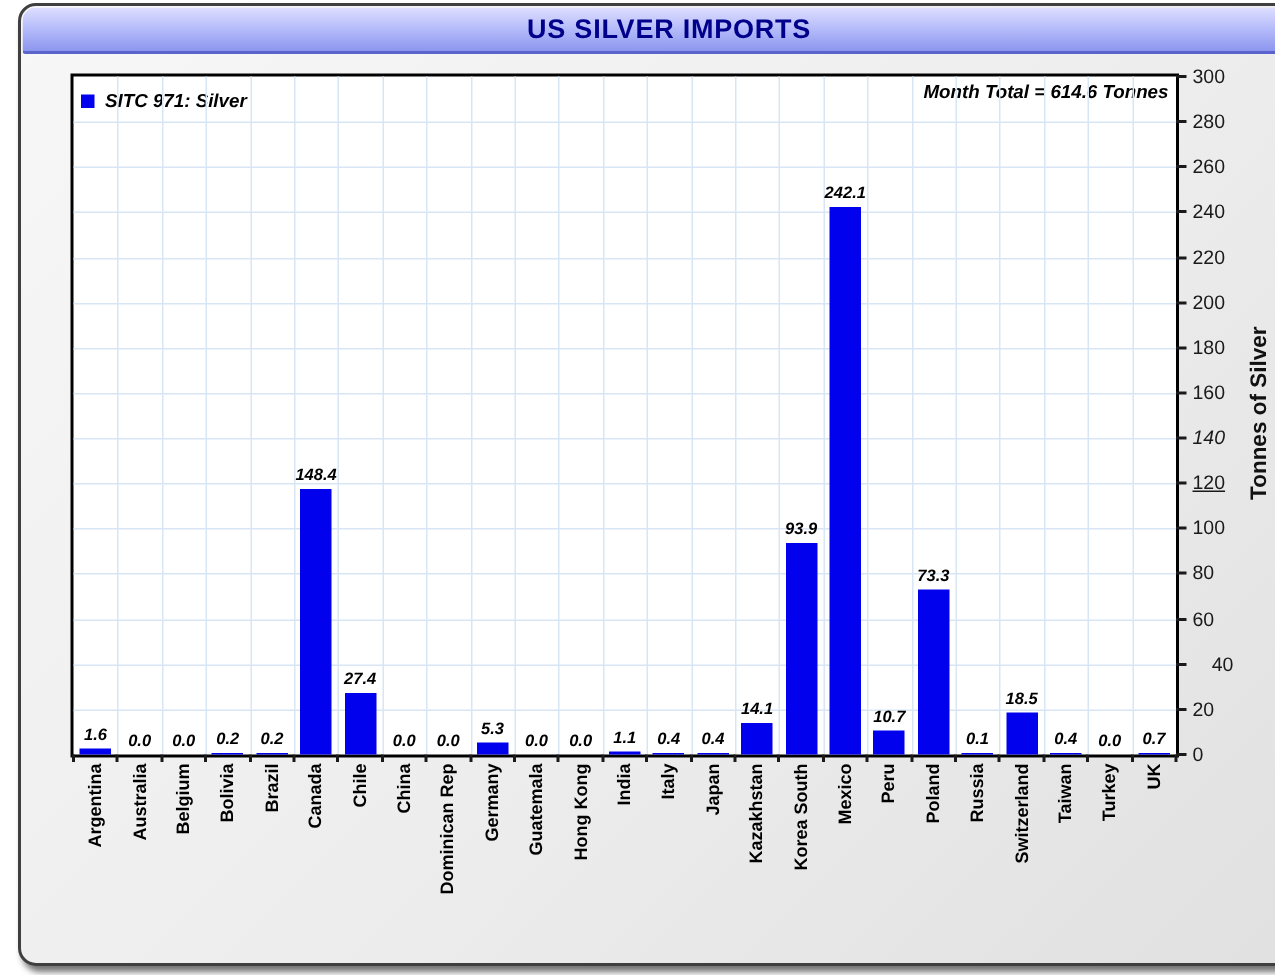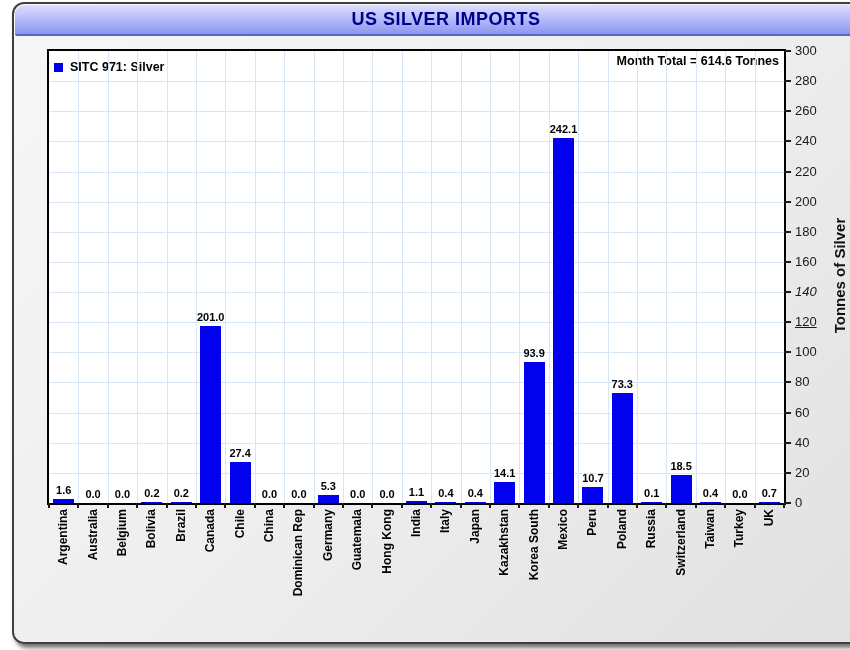--- a/index.html
+++ b/index.html
@@ -11,21 +11,21 @@
   #titlebar{position:absolute;left:1px;top:1px;right:1px;height:29px;
             border-bottom:2px solid #5a64cc;border-radius:9px 9px 2px 2px;
             background:linear-gradient(#dedeff 0%,#b8befa 45%,#8c96ee 100%);
             display:flex;align-items:center;justify-content:center;}
   #main-title{font-size:18px;font-weight:bold;color:#00008b;letter-spacing:.5px;}
   #subtitle-row{position:absolute;left:0;top:32px;width:100%;height:16px;}
   #period{position:absolute;left:63px;top:0;font-size:14px;font-weight:bold;color:#000;}
   #subtitle{position:absolute;left:0;top:0;width:100%;text-align:center;
             font-size:14px;font-weight:bold;color:#000;}
   #plot{position:absolute;left:33px;top:45px;width:735px;height:452px;
-        background:#ffffff;border:2px solid #000;}
+        background:#ffffff;border:2px solid #000;font-style:italic;}
   .hgrid{position:absolute;left:0;width:100%;height:1px;background:#d7e5f5;}
   .vgrid{position:absolute;top:0;height:100%;width:1px;background:#d7e5f5;}
   .bar{position:absolute;background:#0101ee;}
   .bar-label{position:absolute;width:40px;text-align:center;
              font-size:11px;font-weight:bold;color:#000;}
   #legend{position:absolute;left:5px;top:9px;display:flex;align-items:center;gap:7px;}
   #legend-swatch{width:9px;height:9px;background:#0101ee;}
   #legend-label{font-size:12.5px;font-weight:bold;color:#000;}
   #month-total{position:absolute;right:5px;top:3px;font-size:12.5px;font-weight:bold;color:#000;}
   .ytick{position:absolute;left:770px;width:7px;height:2px;background:#1a1a1a;}
@@ -97,21 +97,21 @@
         <div class="vgrid" style="left: 705.6px;"></div>
         <div class="bar" style="left: 4.2px; width: 21px; top: 448px; height: 4px;"></div>
         <div class="bar-label" style="left: -5.3px; top: 433px;">1.6</div>
         <div class="bar-label" style="left: 24.1px; top: 437px;">0.0</div>
         <div class="bar-label" style="left: 53.5px; top: 437px;">0.0</div>
         <div class="bar" style="left: 92.4px; width: 21px; top: 451px; height: 1px;"></div>
         <div class="bar-label" style="left: 82.9px; top: 436px;">0.2</div>
         <div class="bar" style="left: 121.8px; width: 21px; top: 451px; height: 1px;"></div>
         <div class="bar-label" style="left: 112.3px; top: 436px;">0.2</div>
         <div class="bar" style="left: 151.2px; width: 21px; top: 275px; height: 177px;"></div>
-        <div class="bar-label" style="left: 141.7px; top: 260px;">201.0</div>
+        <div class="bar-label" style="left: 141.7px; top: 260px;">148.4</div>
         <div class="bar" style="left: 180.6px; width: 21px; top: 411px; height: 41px;"></div>
         <div class="bar-label" style="left: 171.1px; top: 396px;">27.4</div>
         <div class="bar-label" style="left: 200.5px; top: 437px;">0.0</div>
         <div class="bar-label" style="left: 229.9px; top: 437px;">0.0</div>
         <div class="bar" style="left: 268.8px; width: 21px; top: 444px; height: 8px;"></div>
         <div class="bar-label" style="left: 259.3px; top: 429px;">5.3</div>
         <div class="bar-label" style="left: 288.7px; top: 437px;">0.0</div>
         <div class="bar-label" style="left: 318.1px; top: 437px;">0.0</div>
         <div class="bar" style="left: 357px; width: 21px; top: 450px; height: 2px;"></div>
         <div class="bar-label" style="left: 347.5px; top: 435px;">1.1</div>
@@ -144,21 +144,21 @@
 
     <div id="y-title-wrap">
       <div id="y-title">Tonnes of Silver</div>
     </div>
 
   <div class="ytick" style="top: 498px;"></div>
       <div class="ytick-label" style="top: 491px;">0</div>
       <div class="ytick" style="top: 467.867px;"></div>
       <div class="ytick-label" style="top: 460.867px;">20</div>
       <div class="ytick" style="top: 437.733px;"></div>
-      <div class="ytick-label" style="top: 430.733px;">40</div>
+      <div class="ytick-label" style="top: 430.733px; text-align: center;">40</div>
       <div class="ytick" style="top: 407.6px;"></div>
       <div class="ytick-label" style="top: 400.6px;">60</div>
       <div class="ytick" style="top: 377.467px;"></div>
       <div class="ytick-label" style="top: 370.467px;">80</div>
       <div class="ytick" style="top: 347.333px;"></div>
       <div class="ytick-label" style="top: 340.333px;">100</div>
       <div class="ytick" style="top: 317.2px;"></div>
       <div class="ytick-label" style="top: 310.2px; text-decoration: underline;">120</div>
       <div class="ytick" style="top: 287.067px;"></div>
       <div class="ytick-label" style="top: 280.067px; font-style: italic;">140</div>

